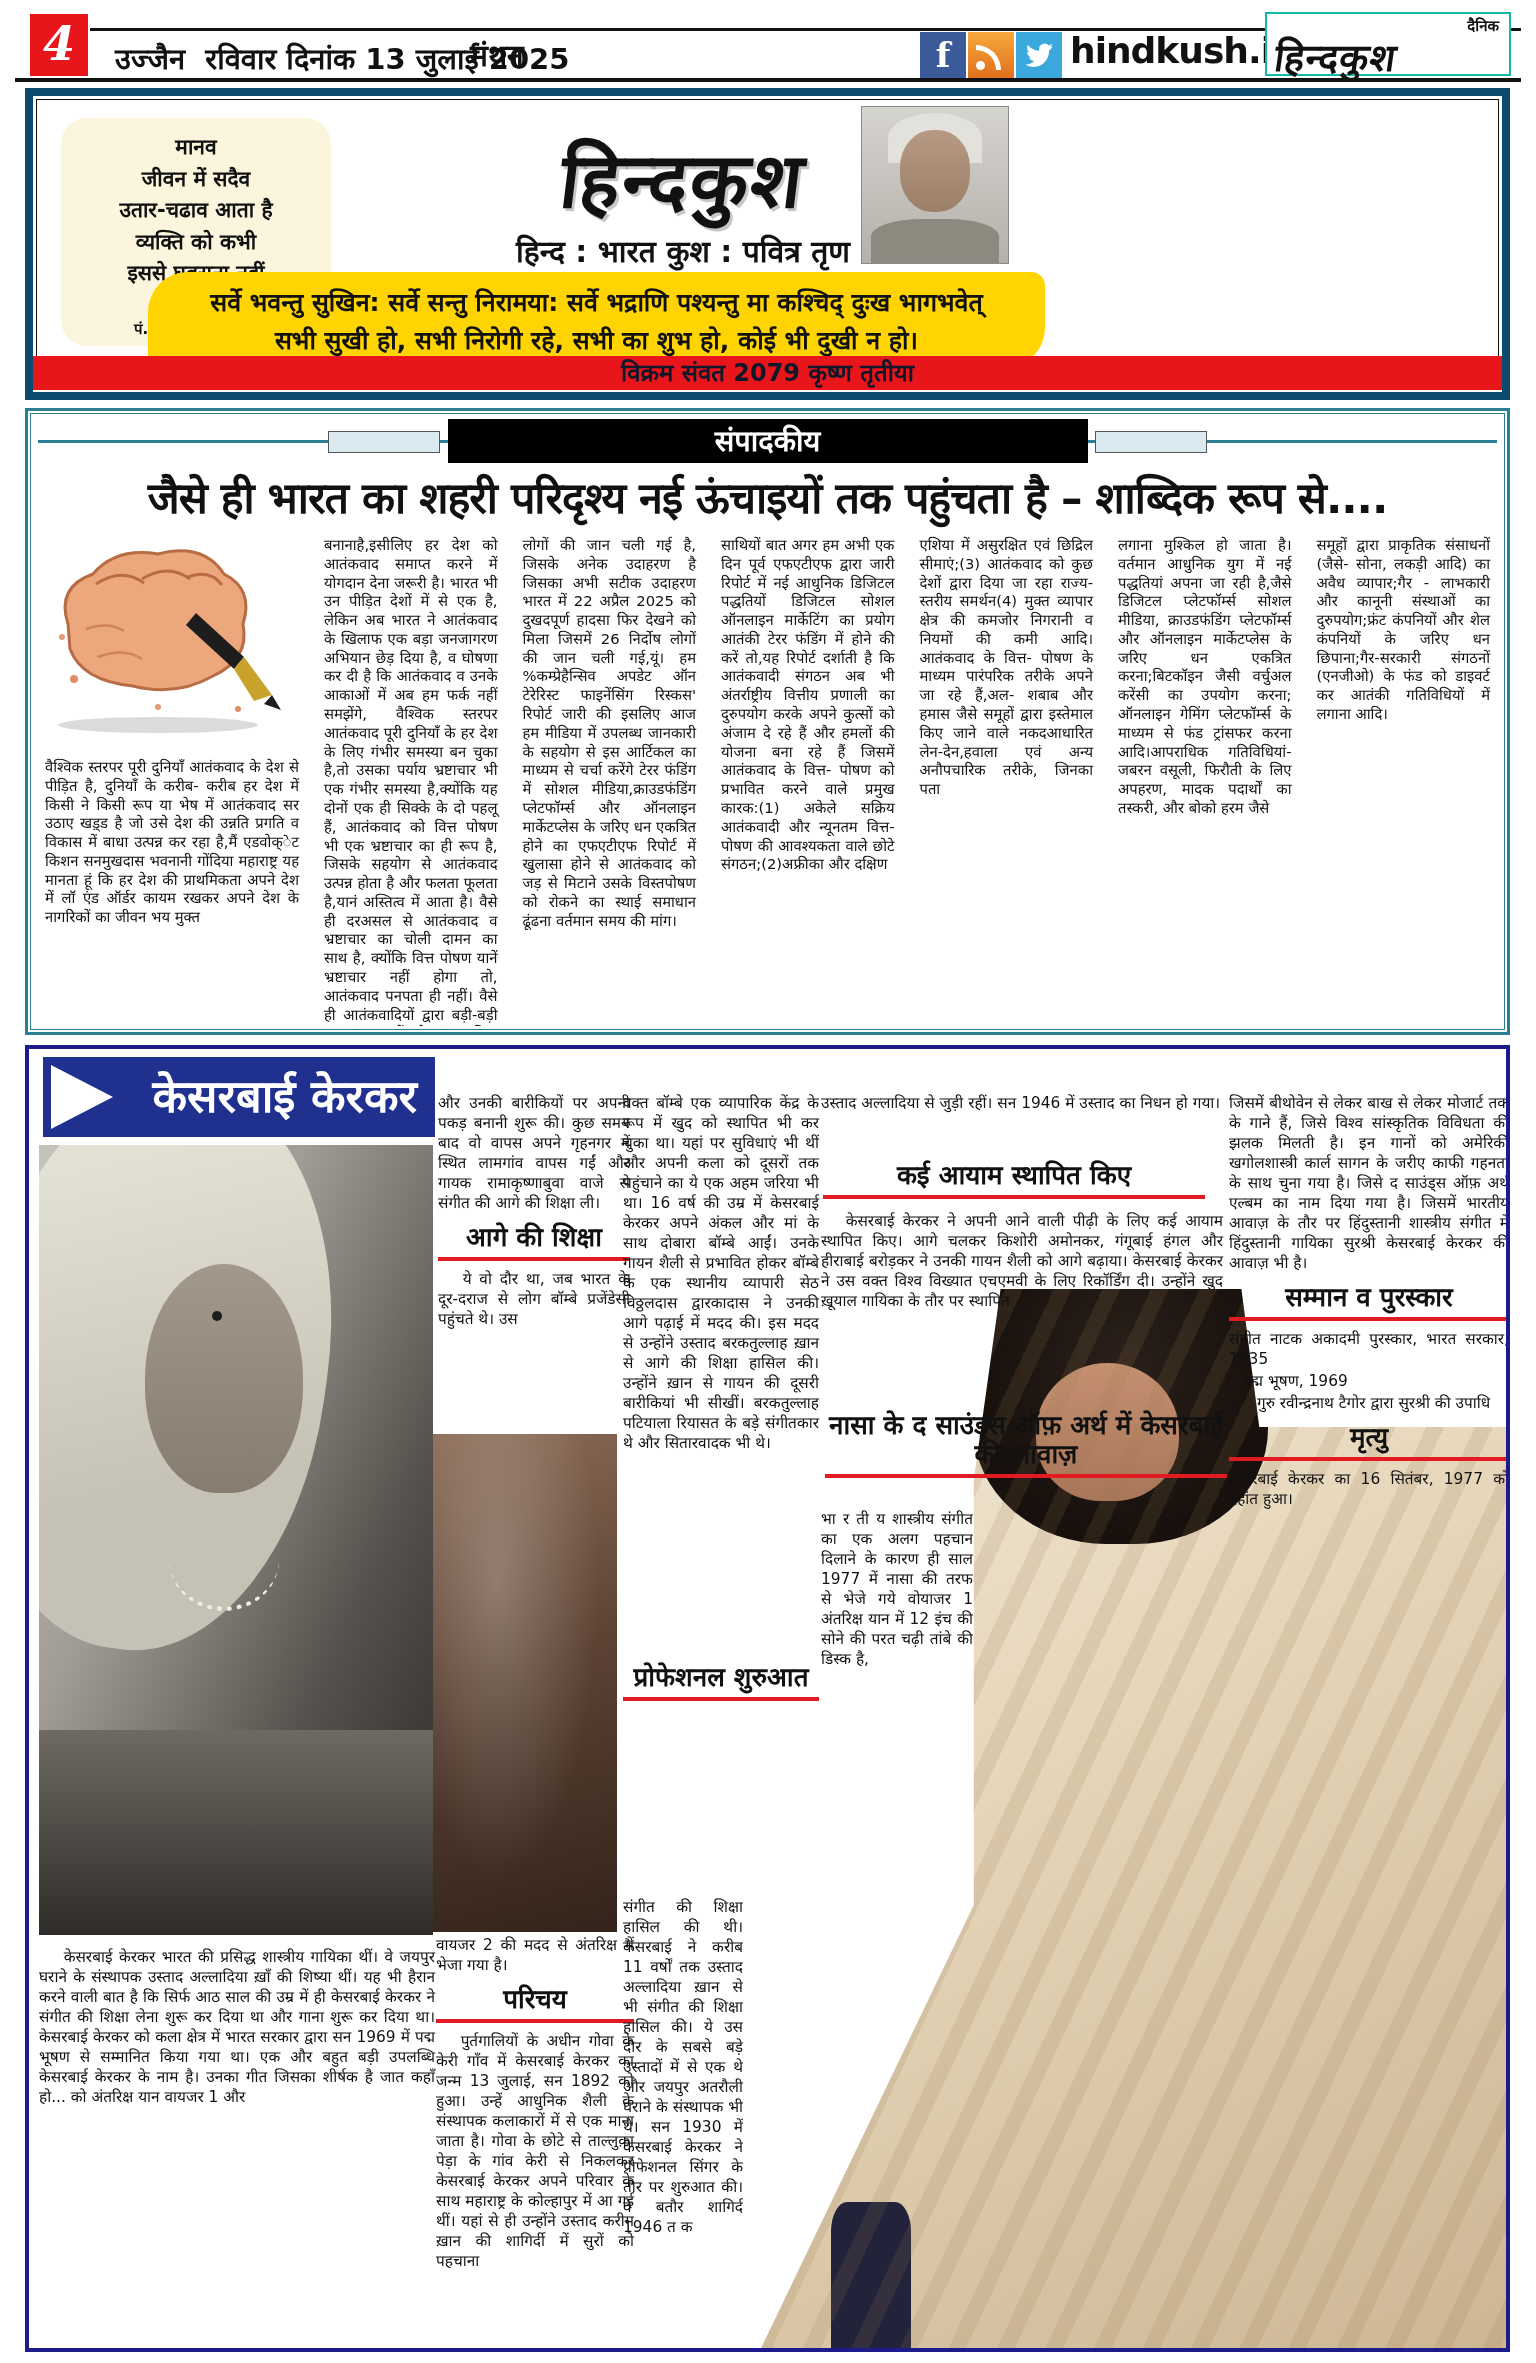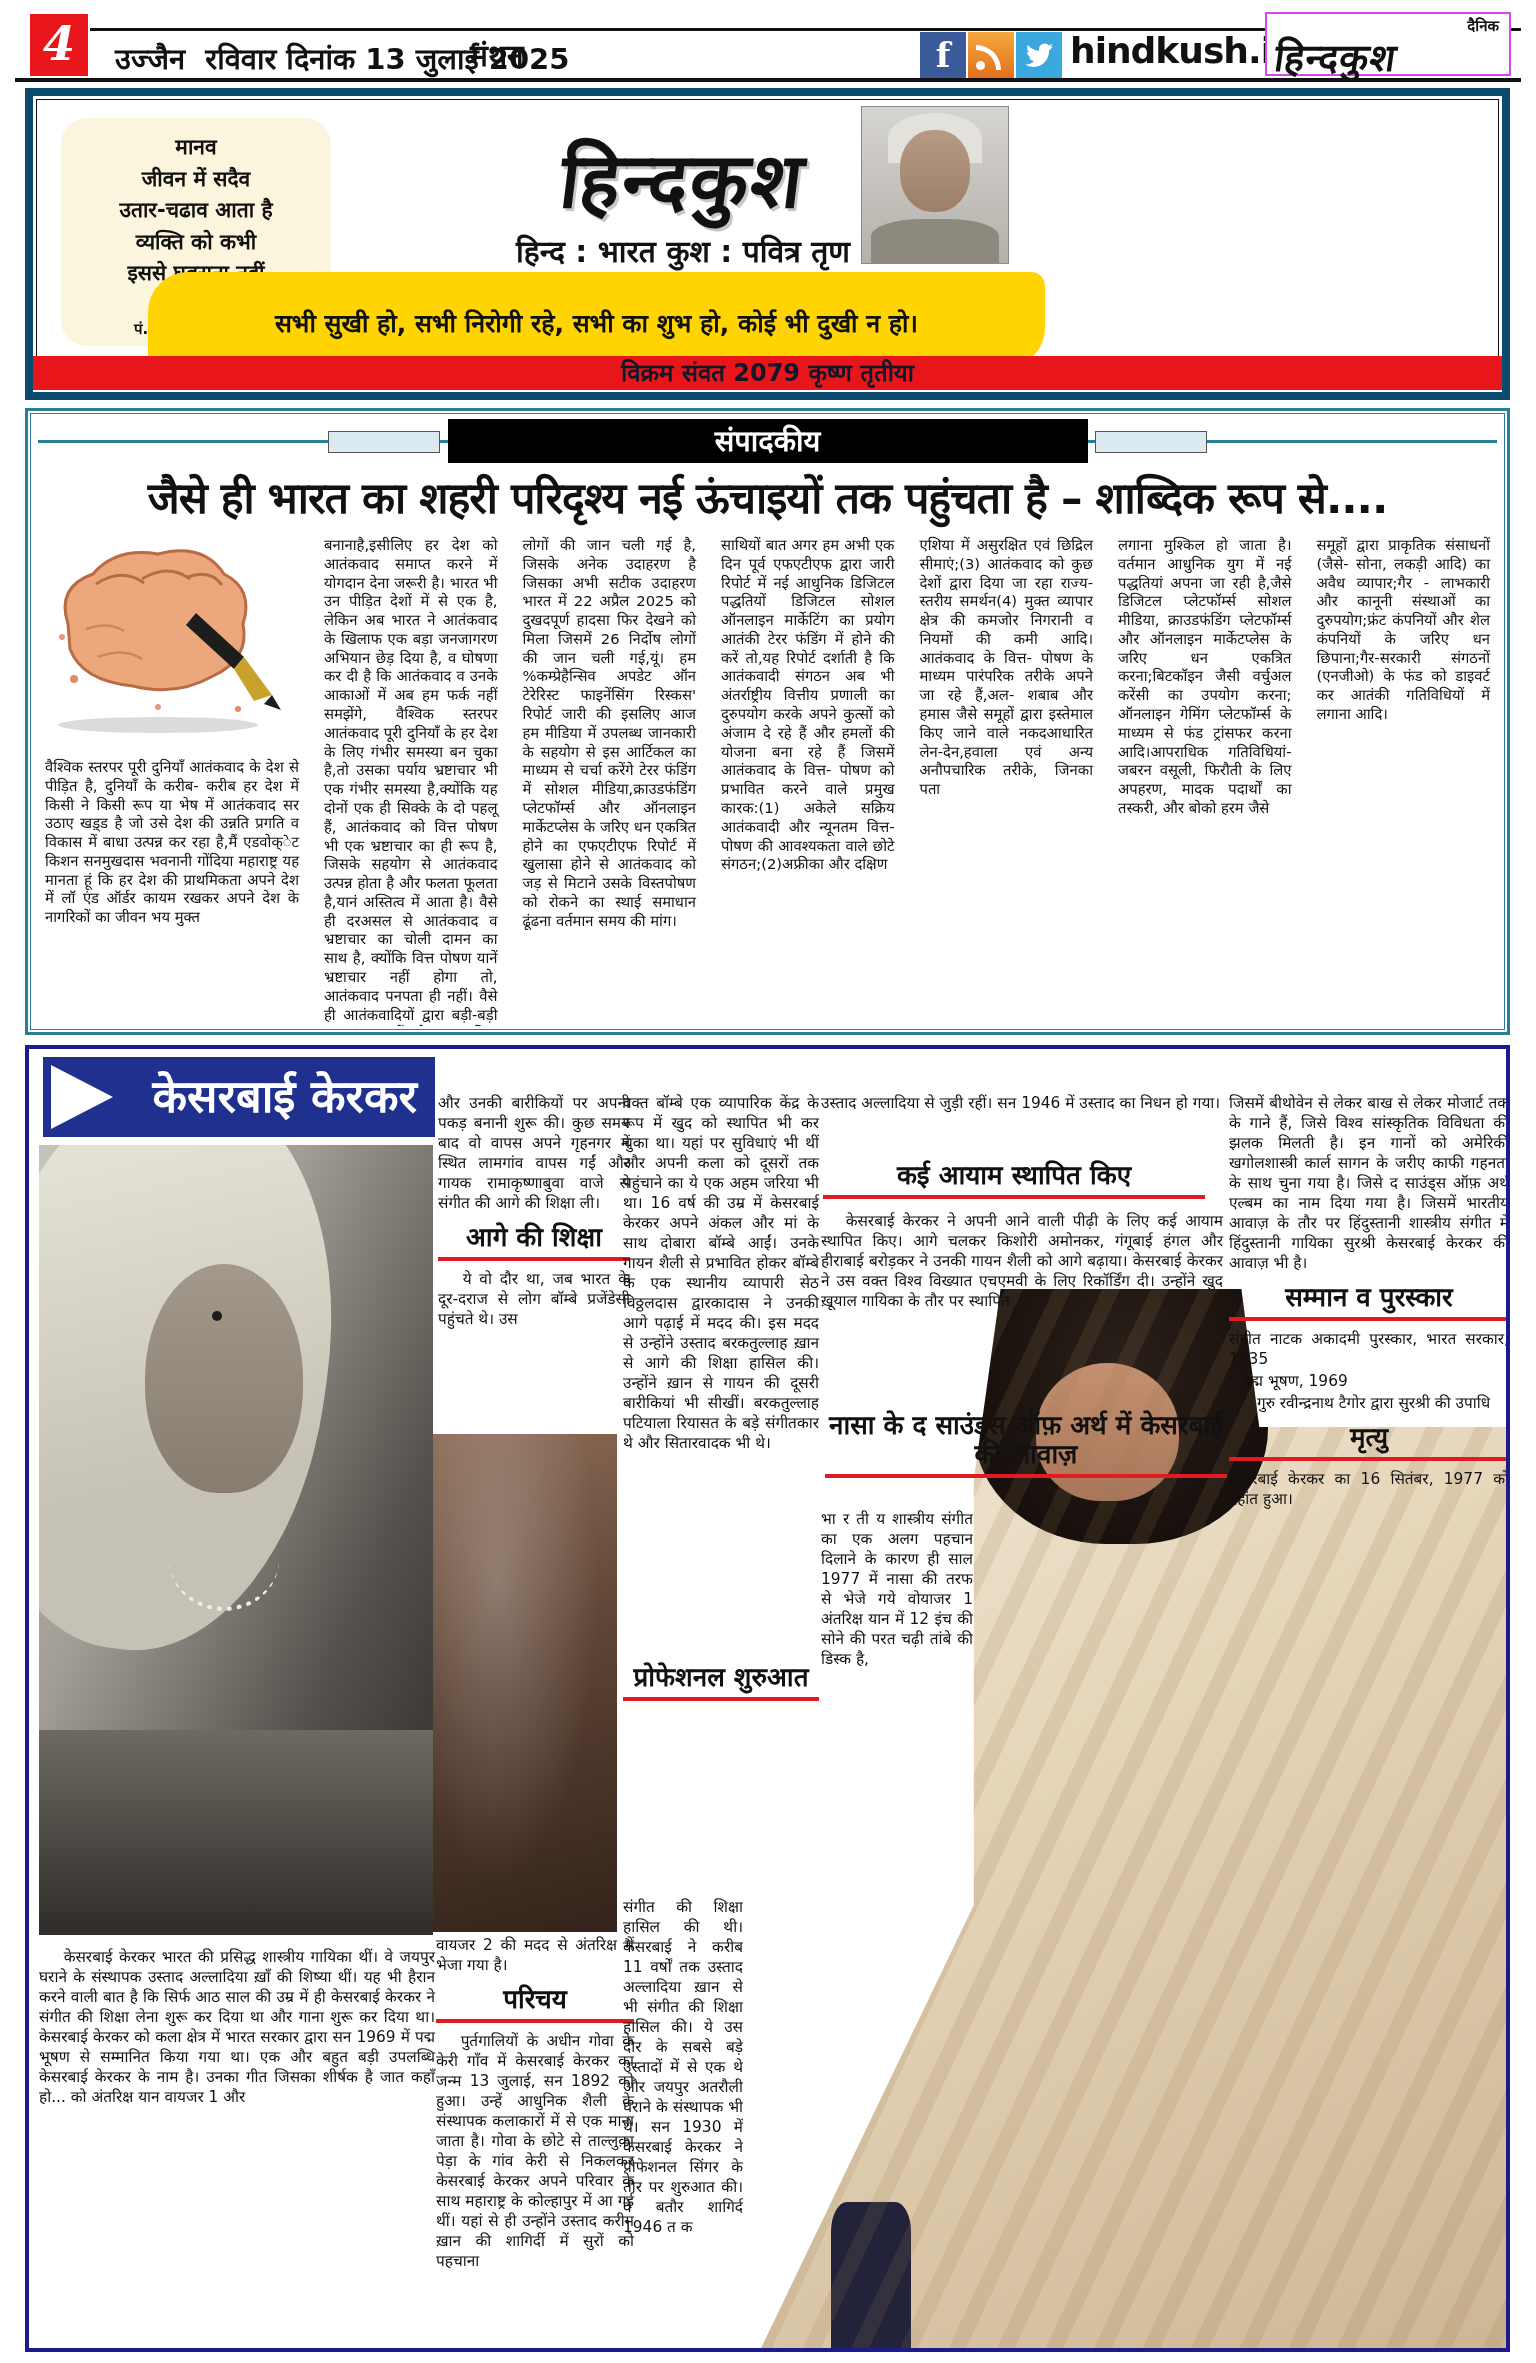--- a/index.html
+++ b/index.html
@@ -17,21 +17,21 @@
   .section-name{position:absolute;left:455px;top:22px;font-size:30px;font-weight:700;}
   .social{position:absolute;left:905px;top:20px;display:flex;gap:2px;}
   .s-icon{width:46px;height:46px;position:relative;display:flex;align-items:center;justify-content:center;}
   .icon-fb{background:#3a5a99;color:#fff;font-family:"DejaVu Serif",serif;font-weight:700;font-size:34px;}
   .icon-rss{background:linear-gradient(180deg,#f5a83d,#e2701c);}
   .icon-rss::before{content:"";position:absolute;left:8px;bottom:8px;width:9px;height:9px;border-radius:50%;background:#fff;}
   .icon-rss::after{content:"";position:absolute;left:8px;bottom:8px;width:20px;height:20px;
                    border-top:5px solid #fff;border-right:5px solid #fff;border-radius:0 100% 0 0;}
   .icon-tw{background:#3aa8dc;}
   .site{position:absolute;left:1055px;top:18px;font-size:36px;font-weight:700;letter-spacing:-1px;}
-  .logo-box{position:absolute;right:10px;top:0;width:246px;height:64px;border:2px solid #d946ef;background:#fff;}
+  .logo-box{position:absolute;right:10px;top:0;width:246px;height:64px;border:2px solid #14b8a6;background:#fff;}
   .logo-small{position:absolute;right:10px;top:1px;font-size:15px;font-weight:700;}
   .logo-text{position:absolute;left:8px;top:16px;font-size:38px;font-weight:900;transform:skewX(-8deg);
              letter-spacing:1px;}
   
   .masthead{position:absolute;left:25px;top:88px;width:1485px;height:312px;border:8px solid #0c4a6e;
             box-shadow:inset 0 0 0 3px #fff, inset 0 0 0 4px #111;}
   .quote-card{position:absolute;left:28px;top:22px;width:270px;height:228px;background:#fbf5dd;
               border-radius:26px;padding:14px 10px 8px;text-align:center;}
   .quote-text{font-size:21px;font-weight:700;line-height:1.5;white-space:pre-line;}
   .quote-attr{position:absolute;left:0;bottom:8px;width:100%;text-align:center;font-size:15px;font-weight:700;}
@@ -149,20 +149,21 @@
 जीवन में सदैव
 उतार-चढाव आता है
 व्यक्ति को कभी
 इससे घबराना नहीं
 चाहिए।</div>
       <div class="quote-attr">पं. श्रीराम शर्मा आचार्य</div>
     </div>
     <div class="m-logo">हिन्दकुश</div>
     <div class="m-tagline">हिन्द : भारत   कुश : पवित्र तृण</div>
     <div class="shloka">
+      <div class="shloka-l1">सर्वे भवन्तु सुखिन: सर्वे सन्तु निरामया: सर्वे भद्राणि पश्यन्तु मा कश्चिद् दुःख भागभवेत्</div>
       <div class="shloka-l2">सभी सुखी हो, सभी निरोगी रहे, सभी का शुभ हो, कोई भी दुखी न हो।</div>
     </div>
     <div class="calendar-band">विक्रम संवत 2079 कृष्ण तृतीया</div>
     <div class="portrait">
       <div class="p-hair"></div>
       <div class="p-face"></div>
       <div class="p-body"></div>
     </div>
   </div>
 

